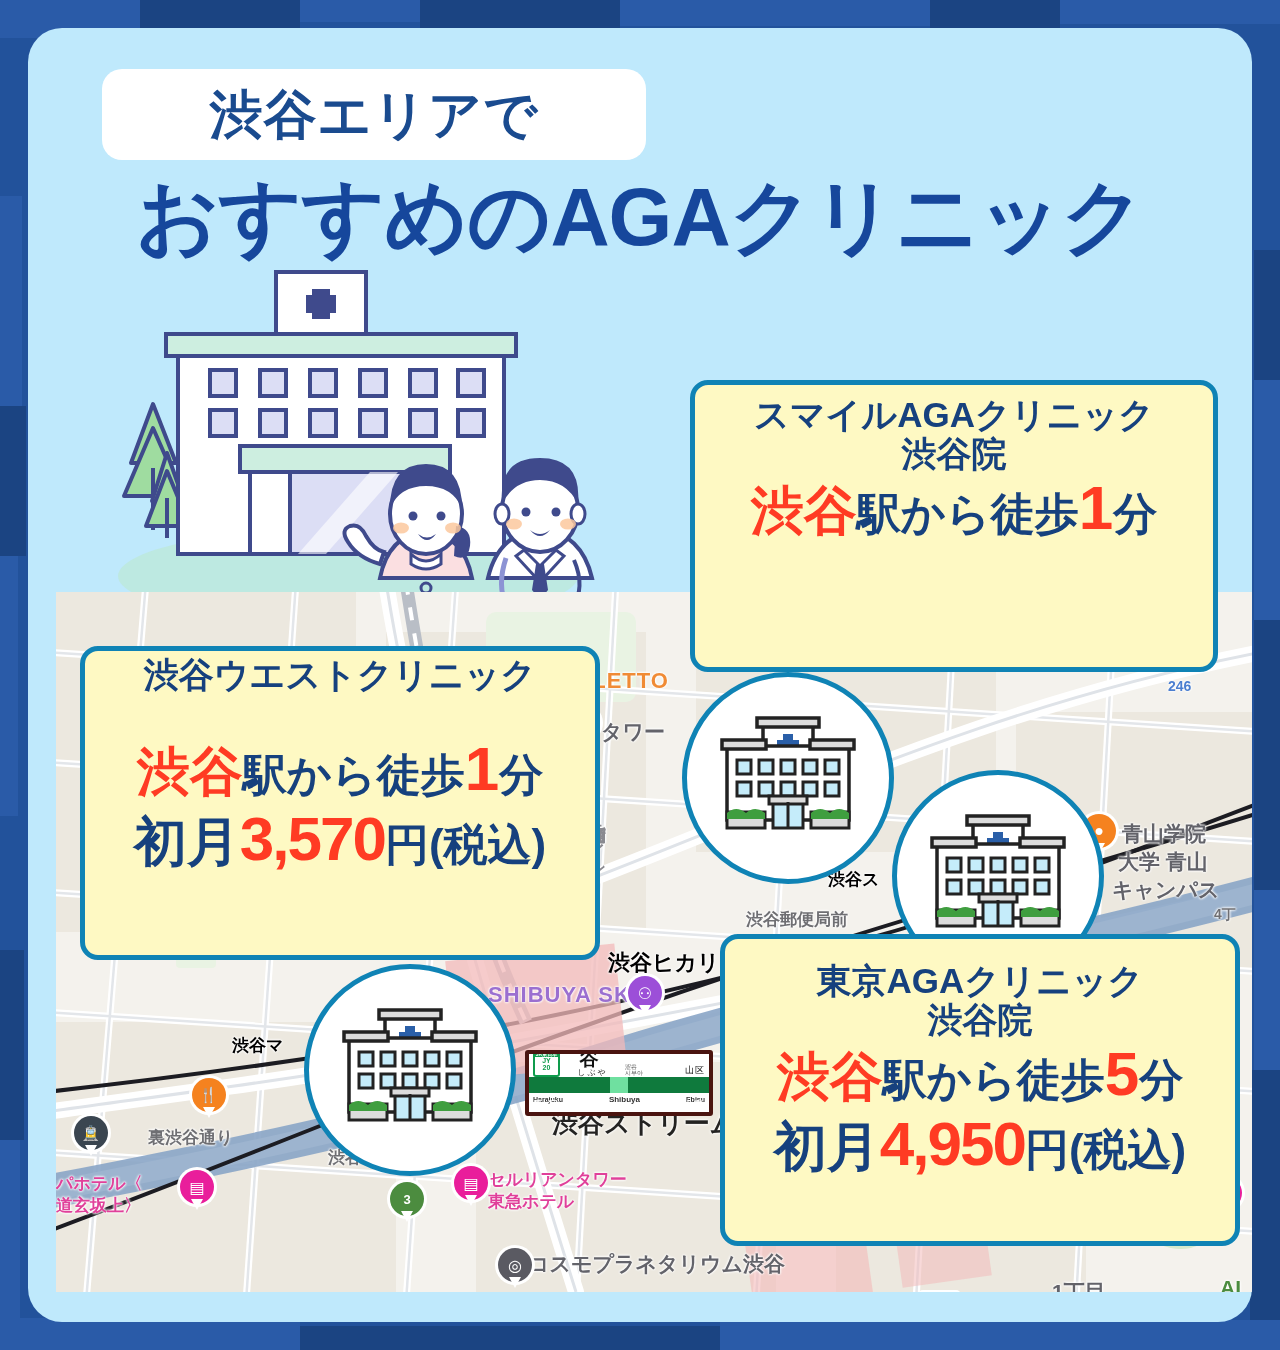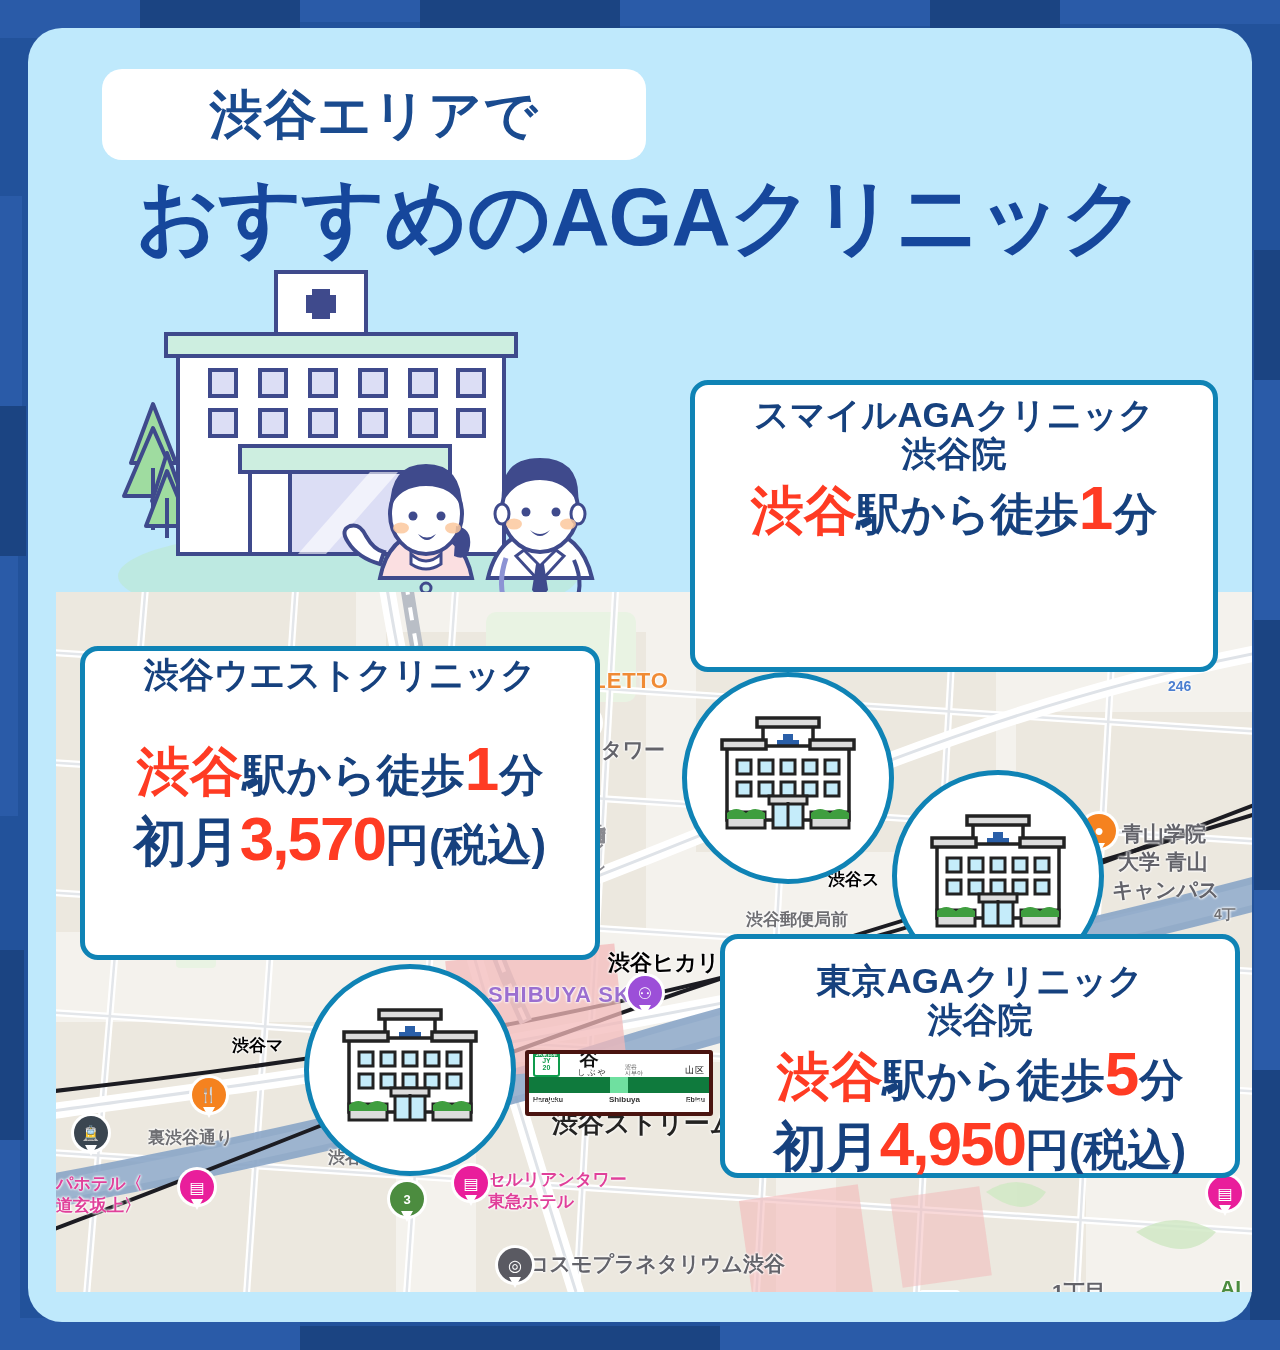--- a/index.html
+++ b/index.html
@@ -124,42 +124,42 @@
   .ss-roman{
     height:12px;background:#fff;display:flex;align-items:center;
     justify-content:space-between;padding:0 4px;
   }
   .ss-roman span{font-size:7px;color:#333;font-weight:bold;}
   .ss-roman .mid{font-size:8px;}
 
   
   .infobox{
     position:absolute;
-    background:#ffffff;
+    background:#fef9c3;
     border:5px solid #0f83b5;
     border-radius:18px;
     box-sizing:border-box;
     text-align:center;
     color:#16417e;
   }
   .ib-name{
     font-size:35px;font-weight:bold;line-height:1.12;
     color:#16417e;padding-top:10px;
   }
   .ib-walk{font-size:53px;font-weight:bold;line-height:1.12;white-space:nowrap;}
   .ib-price{font-size:53px;font-weight:bold;line-height:1.12;white-space:nowrap;}
   .red{color:#ff3b23;}
   .big-red{color:#ff3b23;}
   .ib-walk .sta,.ib-price .sm{font-size:44px;}
   .ib-price .num{font-size:62px;letter-spacing:-2px;}
   .ib-walk .num{font-size:62px;}
 
   #box1{left:662px;top:352px;width:528px;height:292px;}
   #box2{left:52px;top:618px;width:520px;height:314px;}
-  #box3{left:692px;top:906px;width:520px;height:244px;}
+  #box3{left:692px;top:906px;width:520px;height:312px;}
 
   
   .cmark{
     position:absolute;border-radius:50%;
     background:#fff;border:5px solid #0f83b5;
     box-sizing:border-box;
     display:flex;align-items:center;justify-content:center;
   }
   #cm1{left:654px;top:644px;width:212px;height:212px;}
   #cm2{left:864px;top:742px;width:212px;height:212px;}
@@ -350,21 +350,21 @@
       <rect x="690" y="600" width="120" height="110" fill="#f3b9b9" opacity="0.6" transform="rotate(-8 750 655)"></rect>
       <rect x="840" y="600" width="90" height="90" fill="#f3b9b9" opacity="0.55" transform="rotate(-8 885 645)"></rect>
 
       <g fill="#cfe8c3" opacity="0.8">
         <path d="M930 600 q30 -20 60 0 q-20 30 -60 0z"></path>
         <path d="M1080 640 q40 -24 80 0 q-30 34 -80 0z"></path>
       </g>
     </svg>
 
     <div class="map-label orange" style="left:500px;top:76px;">GOLETTO</div>
-    <div class="map-label gray-big" style="left:545px;top:144px;">タワー</div>
+    <div class="map-label gray-big" style="left:545px;top:126px;">タワー</div>
     <div class="map-label vert" style="left:530px;top:220px;color:#8a8a90;">湘南新宿ライン</div>
     <div class="map-label" style="left:690px;top:316px;">渋谷郵便局前</div>
     <div class="map-label blue" style="left:772px;top:276px;">渋谷ス</div>
     <div class="map-label blue" style="left:552px;top:356px;font-size:22px;">渋谷ヒカリエ</div>
     <div class="map-label purple" style="left:432px;top:390px;">SHIBUYA SKY</div>
     <div class="map-label gray-big" style="left:1066px;top:228px;">青山学院</div>
     <div class="map-label gray-big" style="left:1062px;top:256px;">大学 青山</div>
     <div class="map-label gray-big" style="left:1056px;top:284px;">キャンパス</div>
     <div class="map-label" style="left:1158px;top:314px;font-size:14px;">4丁</div>
     <div class="map-label blue" style="left:176px;top:442px;">渋谷マ</div>

